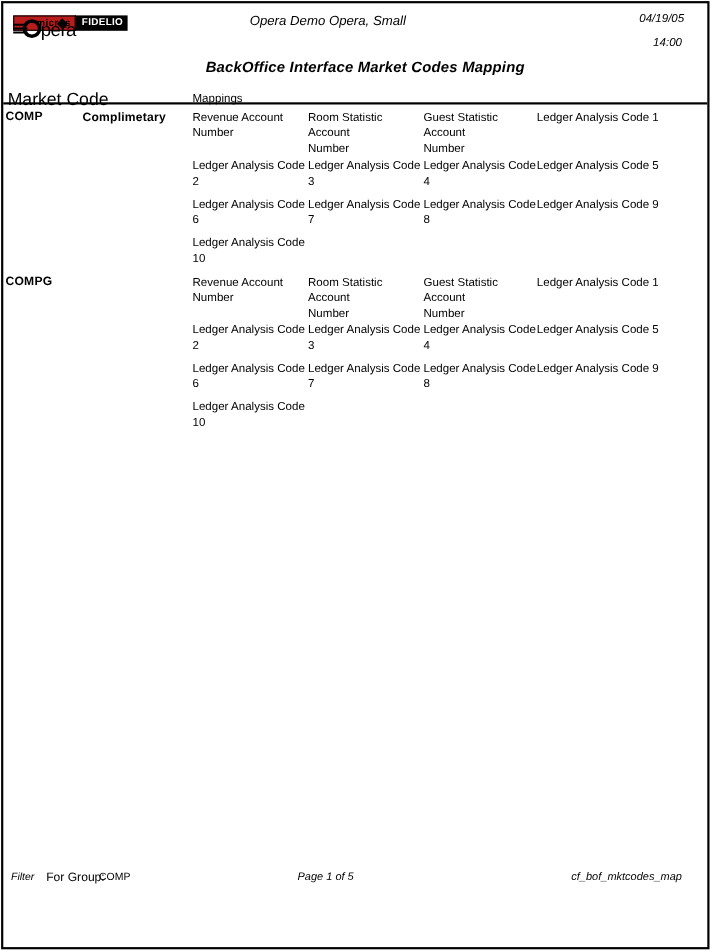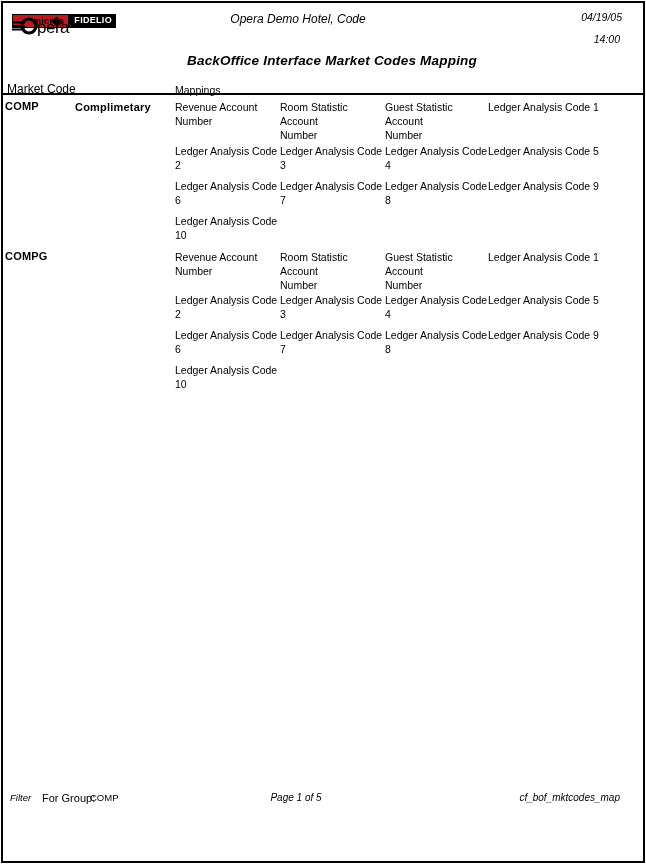--- a/index.html
+++ b/index.html
@@ -51,21 +51,21 @@
     position:absolute;right:23px;top:30px;
     font-style:italic;font-size:10.5px;
   }
   .report-title{
     position:absolute;left:312px;top:50px;transform:translateX(-50%);
     font-weight:bold;font-style:italic;font-size:13.5px;white-space:nowrap;
     letter-spacing:.2px;
     margin-left:17px;
   }
   
-  .th-market{position:absolute;left:4px;top:79px;font-size:12px;}
+  .th-market{position:absolute;left:4px;top:79px;font-size:16px;}
   .th-mappings{position:absolute;left:172px;top:81px;font-size:10.5px;}
   .header-rule{
     position:absolute;left:0;top:90px;width:100%;height:1.5px;background:#000;
   }
   
   .code{
     position:absolute;left:2px;width:66px;
     font-size:11px;font-weight:bold;letter-spacing:.2px;
   }
   .desc{
@@ -110,21 +110,21 @@
     <span class="mf-fidelio">FIDELIO</span>
   </div>
   <div class="opera-logo">
     <svg width="60" height="23" viewBox="0 0 60 23">
       <path d="M1 7.5 H14 M1 11 H14 M1 14.5 H14" stroke="#000" stroke-width="1.8" fill="none"></path>
       <circle cx="18" cy="11" r="7" fill="none" stroke="#000" stroke-width="3.2"></circle>
       <text x="26" y="17.5" font-size="17" font-family="Liberation Sans, sans-serif" letter-spacing="-0.5">pera</text>
     </svg>
   </div>
 
-  <div class="hotel-name">Opera Demo Hotel, Code</div>
+  <div class="hotel-name">Opera Demo Opera, Small</div>
   <div class="hdr-date">04/19/05</div>
   <div class="hdr-time">14:00</div>
   <div class="report-title">BackOffice Interface Market Codes Mapping</div>
 
   <div class="th-market">Market Code</div>
   <div class="th-mappings">Mappings</div>
   <div class="header-rule"></div>
 
   <div class="code s1">COMP</div>
   <div class="desc s1">Complimetary</div>

